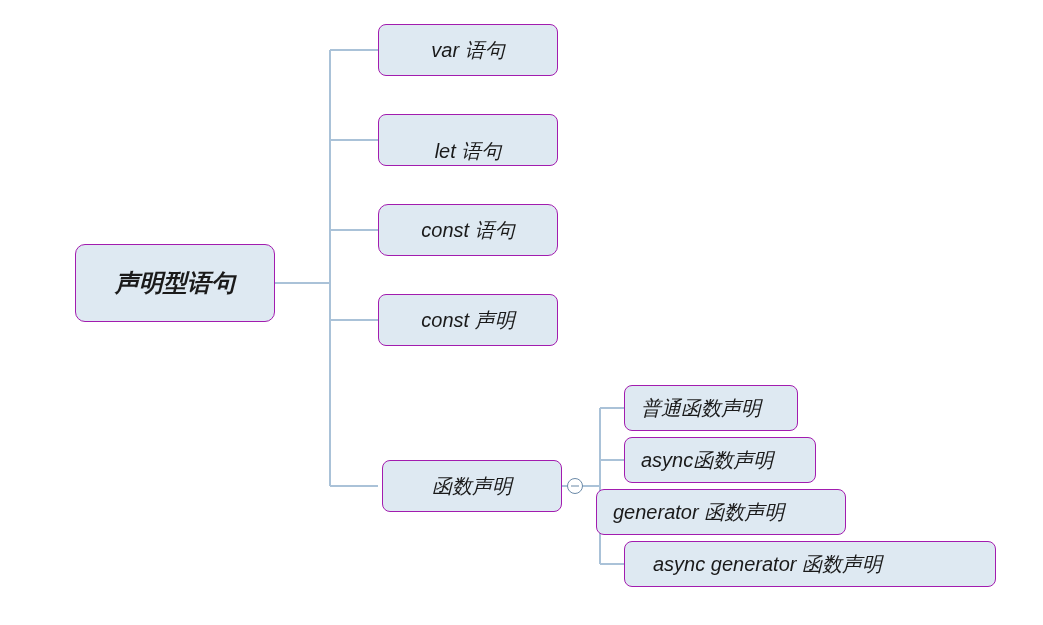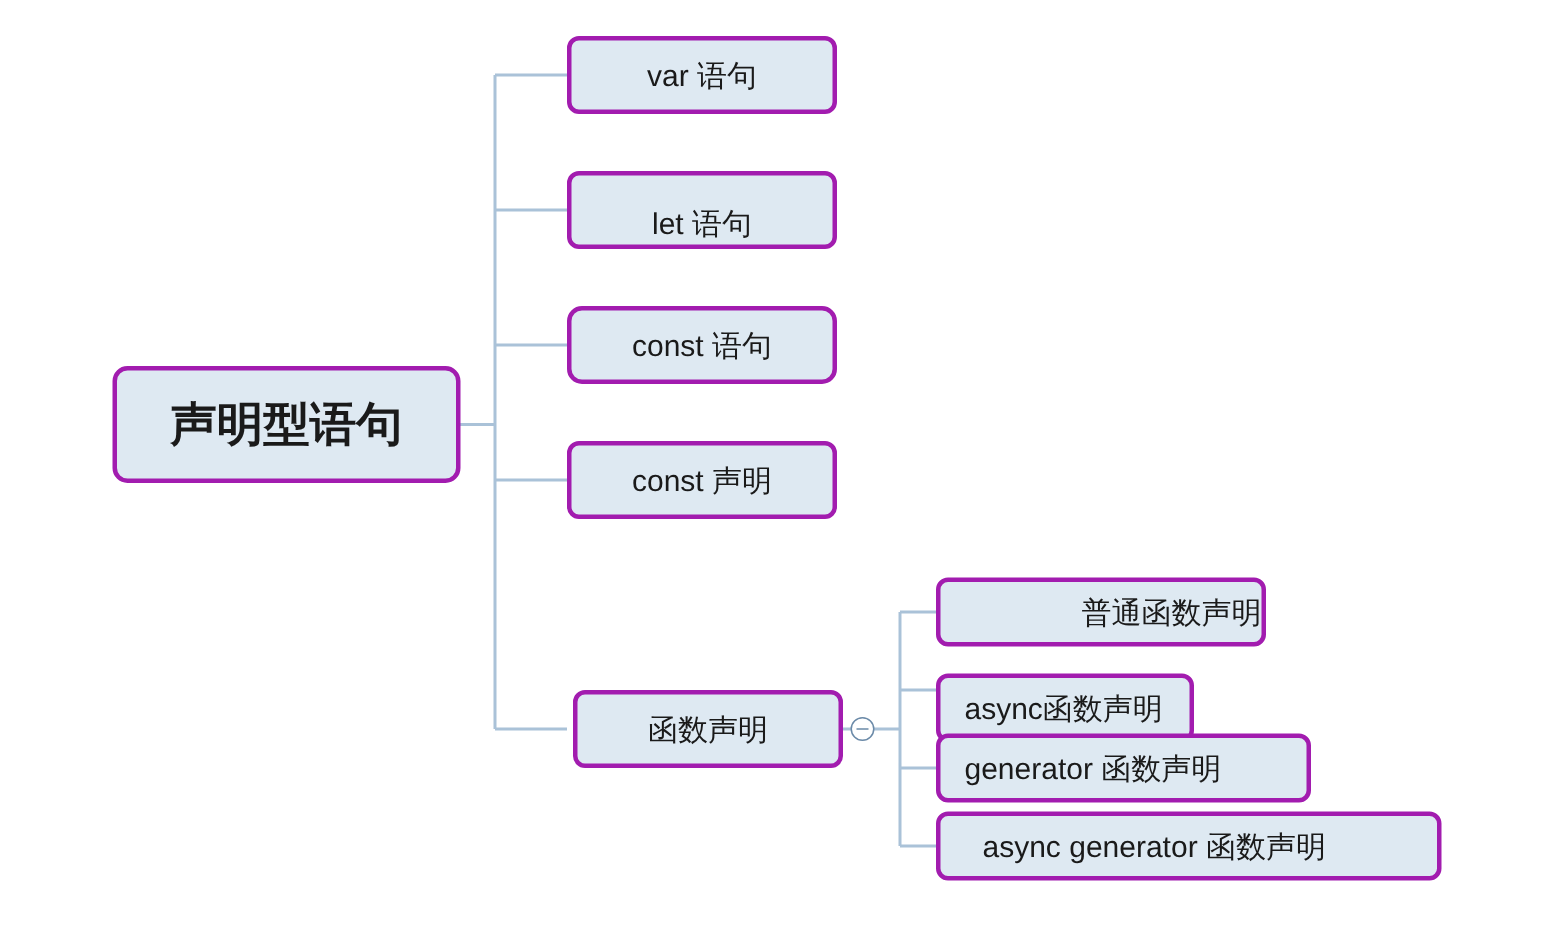--- a/index.html
+++ b/index.html
@@ -8,35 +8,36 @@
     width: 1043px;
     height: 625px;
     background: #ffffff;
     font-family: "Microsoft YaHei", "PingFang SC", "Heiti SC", Arial, sans-serif;
     position: relative;
     overflow: hidden;
   }
   .node {
     position: absolute;
     background: #dee9f2;
-    border: 3px solid #a21caf;
+    border: 1px solid #a21caf;
     border-radius: 10px;
     color: #1a1a1a;
     box-sizing: border-box;
     display: flex;
     align-items: center;
     justify-content: center;
     text-align: center;
+    font-style: italic;
   }
   .root {
     left: 75px;
     top: 244px;
-    width: 232px;
+    width: 200px;
     height: 78px;
-    font-size: 31px;
+    font-size: 24px;
     font-weight: 700;
   }
   .mid {
     width: 180px;
     height: 52px;
     font-size: 20px;
     border-radius: 8px;
   }
   .leaf {
     height: 46px;
@@ -123,24 +124,24 @@
 </div>
 <div class="node mid" style="left:378px; top:294px;">
   <span>const 声明</span>
 </div>
 <div class="node mid" style="left:382px; top:460px;">
   <span>函数声明</span>
 </div>
 
 <div class="toggle" style="left:567px; top:478px;"></div>
 
-<div class="node leaf" style="left:624px; top:385px; width:220px;justify-content:flex-end;">
+<div class="node leaf" style="left:624px; top:385px; width:174px;">
   <span>普通函数声明</span>
 </div>
-<div class="node leaf" style="left:624px; top:437px; width:172px;margin-top:12px;">
+<div class="node leaf" style="left:624px; top:437px; width:192px;">
   <span>async函数声明</span>
 </div>
-<div class="node leaf" style="left:624px; top:489px; width:250px;">
+<div class="node leaf" style="left:596px; top:489px; width:250px;">
   <span>generator 函数声明</span>
 </div>
-<div class="node leaf" style="left:624px; top:541px; width:337px;padding-left:28px;">
+<div class="node leaf" style="left:624px; top:541px; width:372px;padding-left:28px;">
   <span>async generator 函数声明</span>
 </div>
 
 </body></html>

